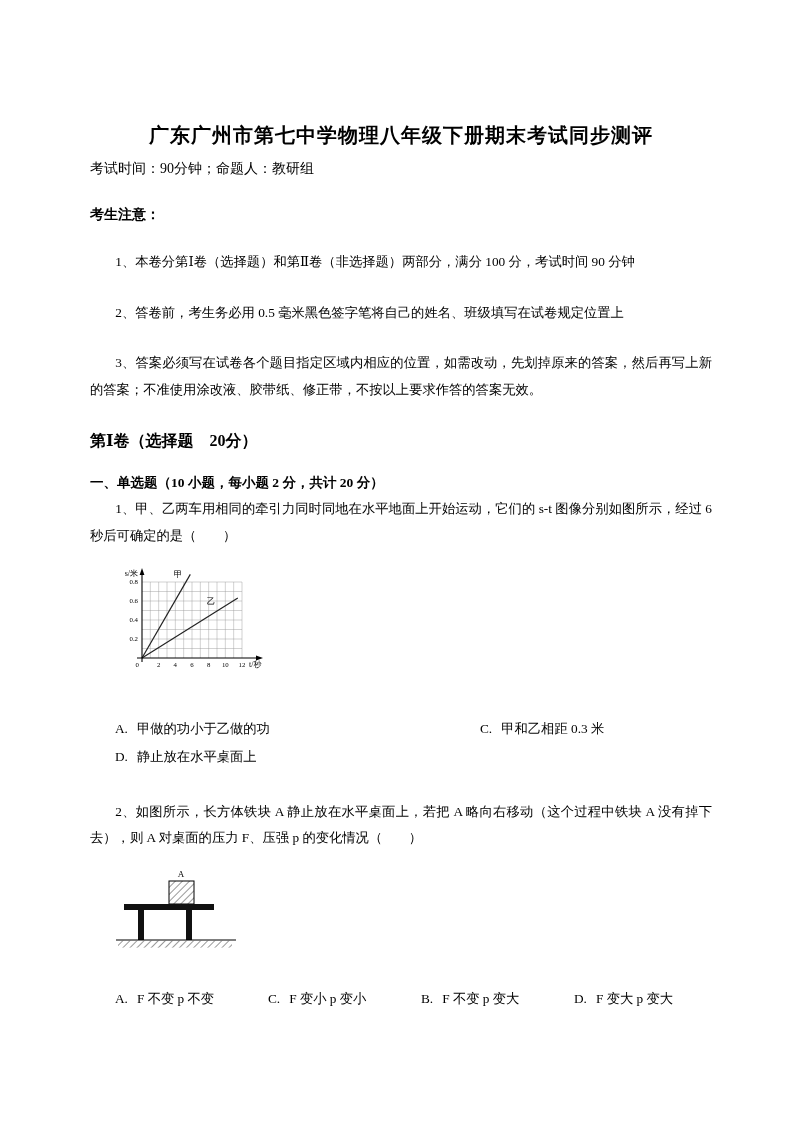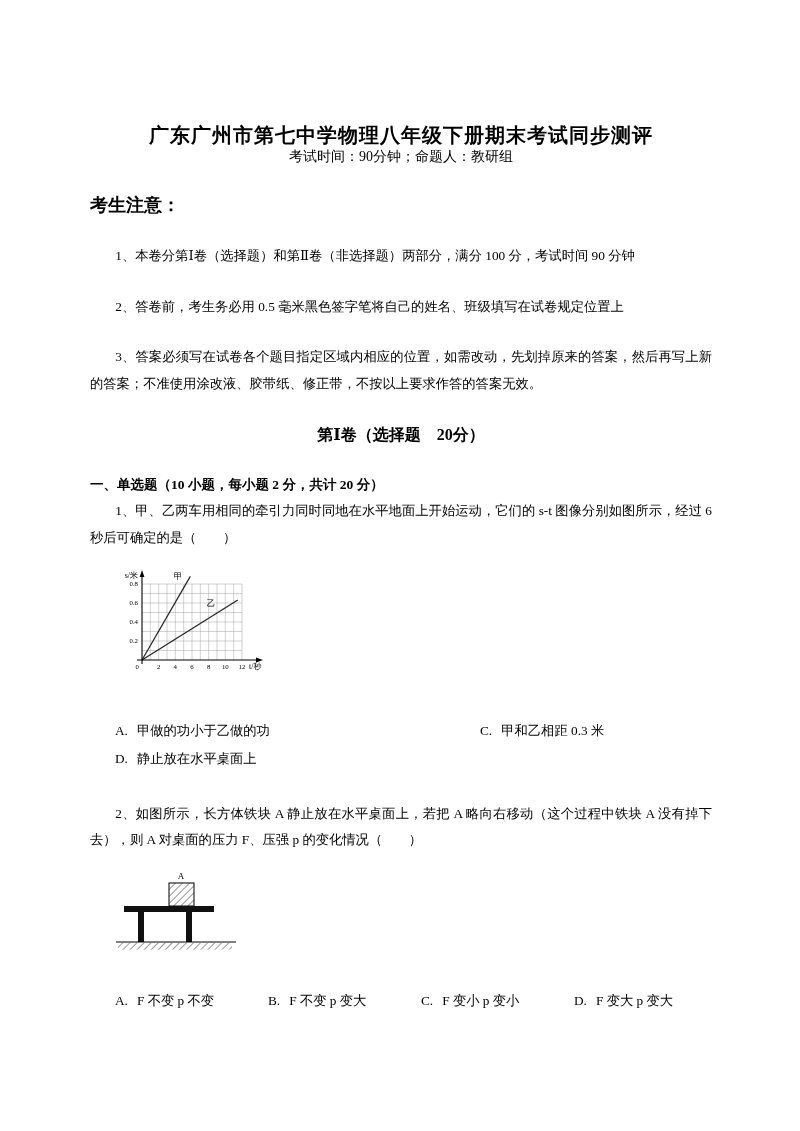--- a/index.html
+++ b/index.html
@@ -12,28 +12,28 @@
   .page {
     width: 800px; height: 1131px;
     padding: 122px 88px 12px 90px;
     position: relative;
     overflow: hidden;
   }
   .title {
     font-size: 20px; font-weight: bold; text-align: center;
     letter-spacing: 1px; line-height: 1.3;
   }
-  .subtitle { font-size: 14px; text-align: center; }
-  .notice-heading { font-size: 18px; font-weight: bold; margin-top: 26px; line-height: 1.5; }
+  .subtitle { font-size: 14px; text-align: left; margin-top: 12px; }
+  .notice-heading { font-size: 14px; font-weight: bold; margin-top: 26px; line-height: 1.5; }
   .notice-item {
     font-size: 13.3px; line-height: 2.0; margin-top: 24px;
     text-indent: 1.9em; text-align: justify;
   }
-  .section-title { font-size: 16px; font-weight: bold; text-align: center; margin-top: 26px; line-height: 1.5; }
-  .subheading { font-size: 13.5px; font-weight: bold; margin-top: 24px; line-height: 2.0; }
+  .section-title { font-size: 16px; font-weight: bold; margin-top: 26px; line-height: 1.5; }
+  .subheading { font-size: 13.5px; font-weight: bold; margin-top: 16px; line-height: 2.0; }
   .qtext {
     font-size: 13.3px; line-height: 2.0; 
     text-indent: 1.9em; text-align: justify;
   }
   .q2 .qtext { margin-top: 28px; }
   .figure { margin: 14px 0 0 22px; }
   .options-grid {
     margin-top: 30px; padding-left: 25px;
     display: grid; grid-template-columns: 365px 1fr; row-gap: 2px;
     font-size: 13.3px; line-height: 2.0;
@@ -159,24 +159,24 @@
         <line x1="4" y1="74" x2="124" y2="74" stroke="#000" stroke-width="1.2"></line>
         <rect x="6" y="74.6" width="114" height="7" fill="url(#hatch)"></rect>
       </svg>
     </div>
 
     <div class="options-row">
       <div class="option">
         <span class="opt-label">A.</span><span>F 不变 p 不变</span>
       </div>
       <div class="option">
-        <span class="opt-label">B.</span><span>F 不变 p 变大</span>
+        <span class="opt-label">C.</span><span>F 变小 p 变小</span>
       </div>
       <div class="option">
-        <span class="opt-label">C.</span><span>F 变小 p 变小</span>
+        <span class="opt-label">B.</span><span>F 不变 p 变大</span>
       </div>
       <div class="option">
         <span class="opt-label">D.</span><span>F 变大 p 变大</span>
       </div>
     </div>
   </div>
 
 </div>
 
 </body></html>

